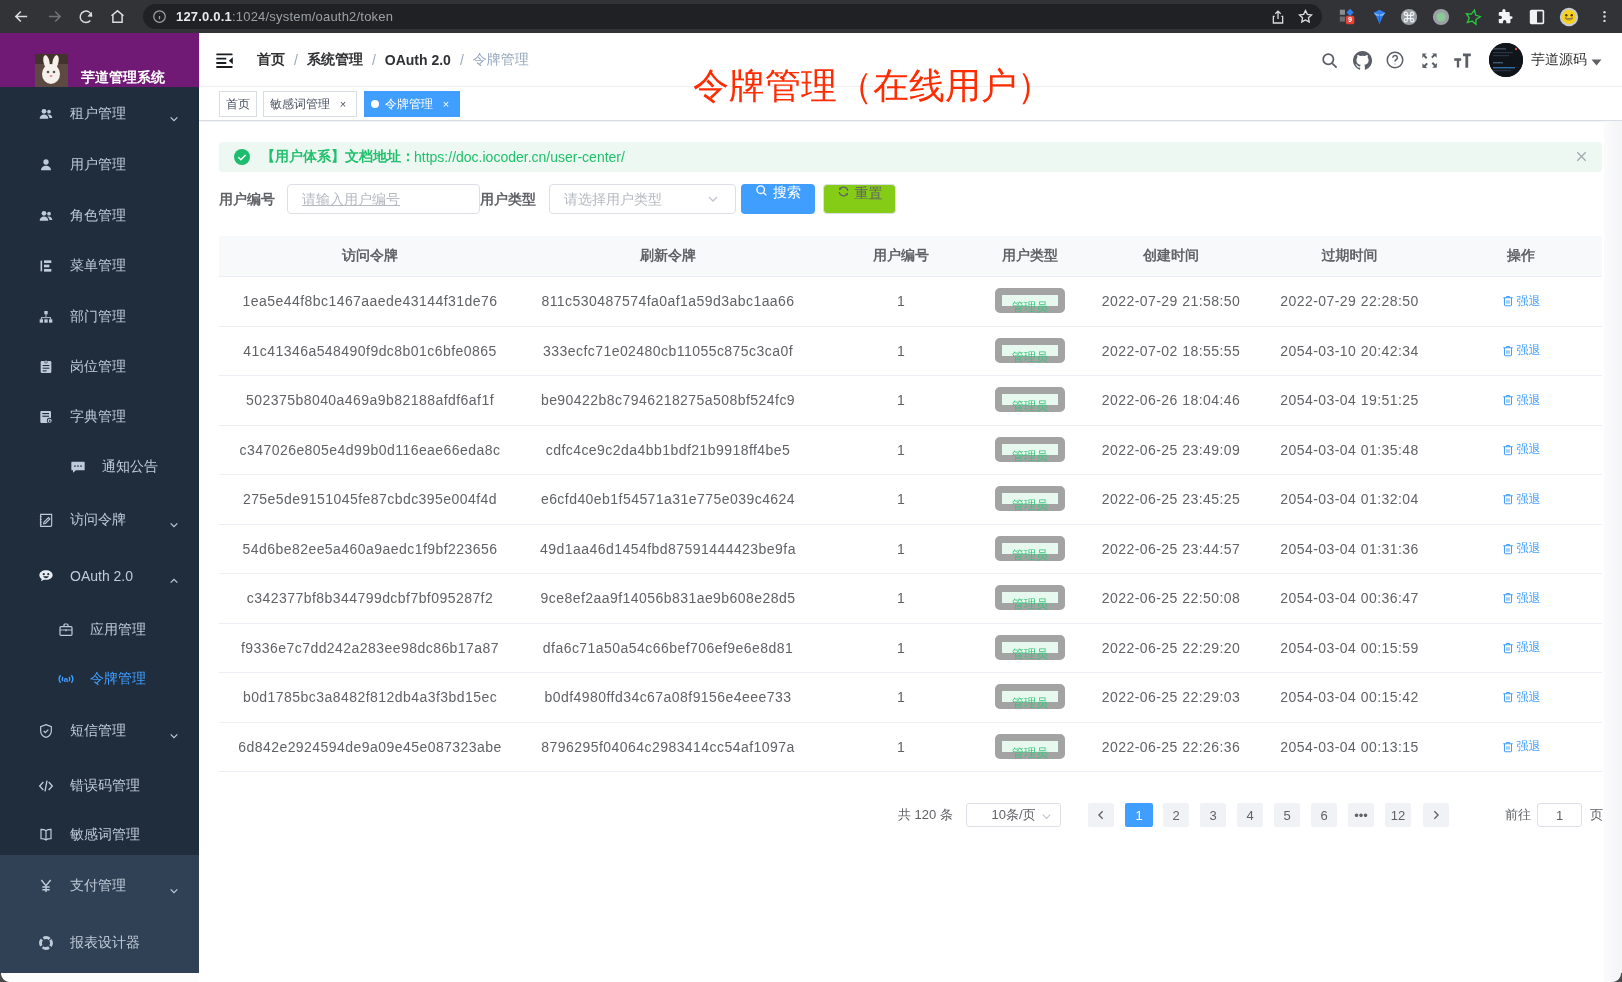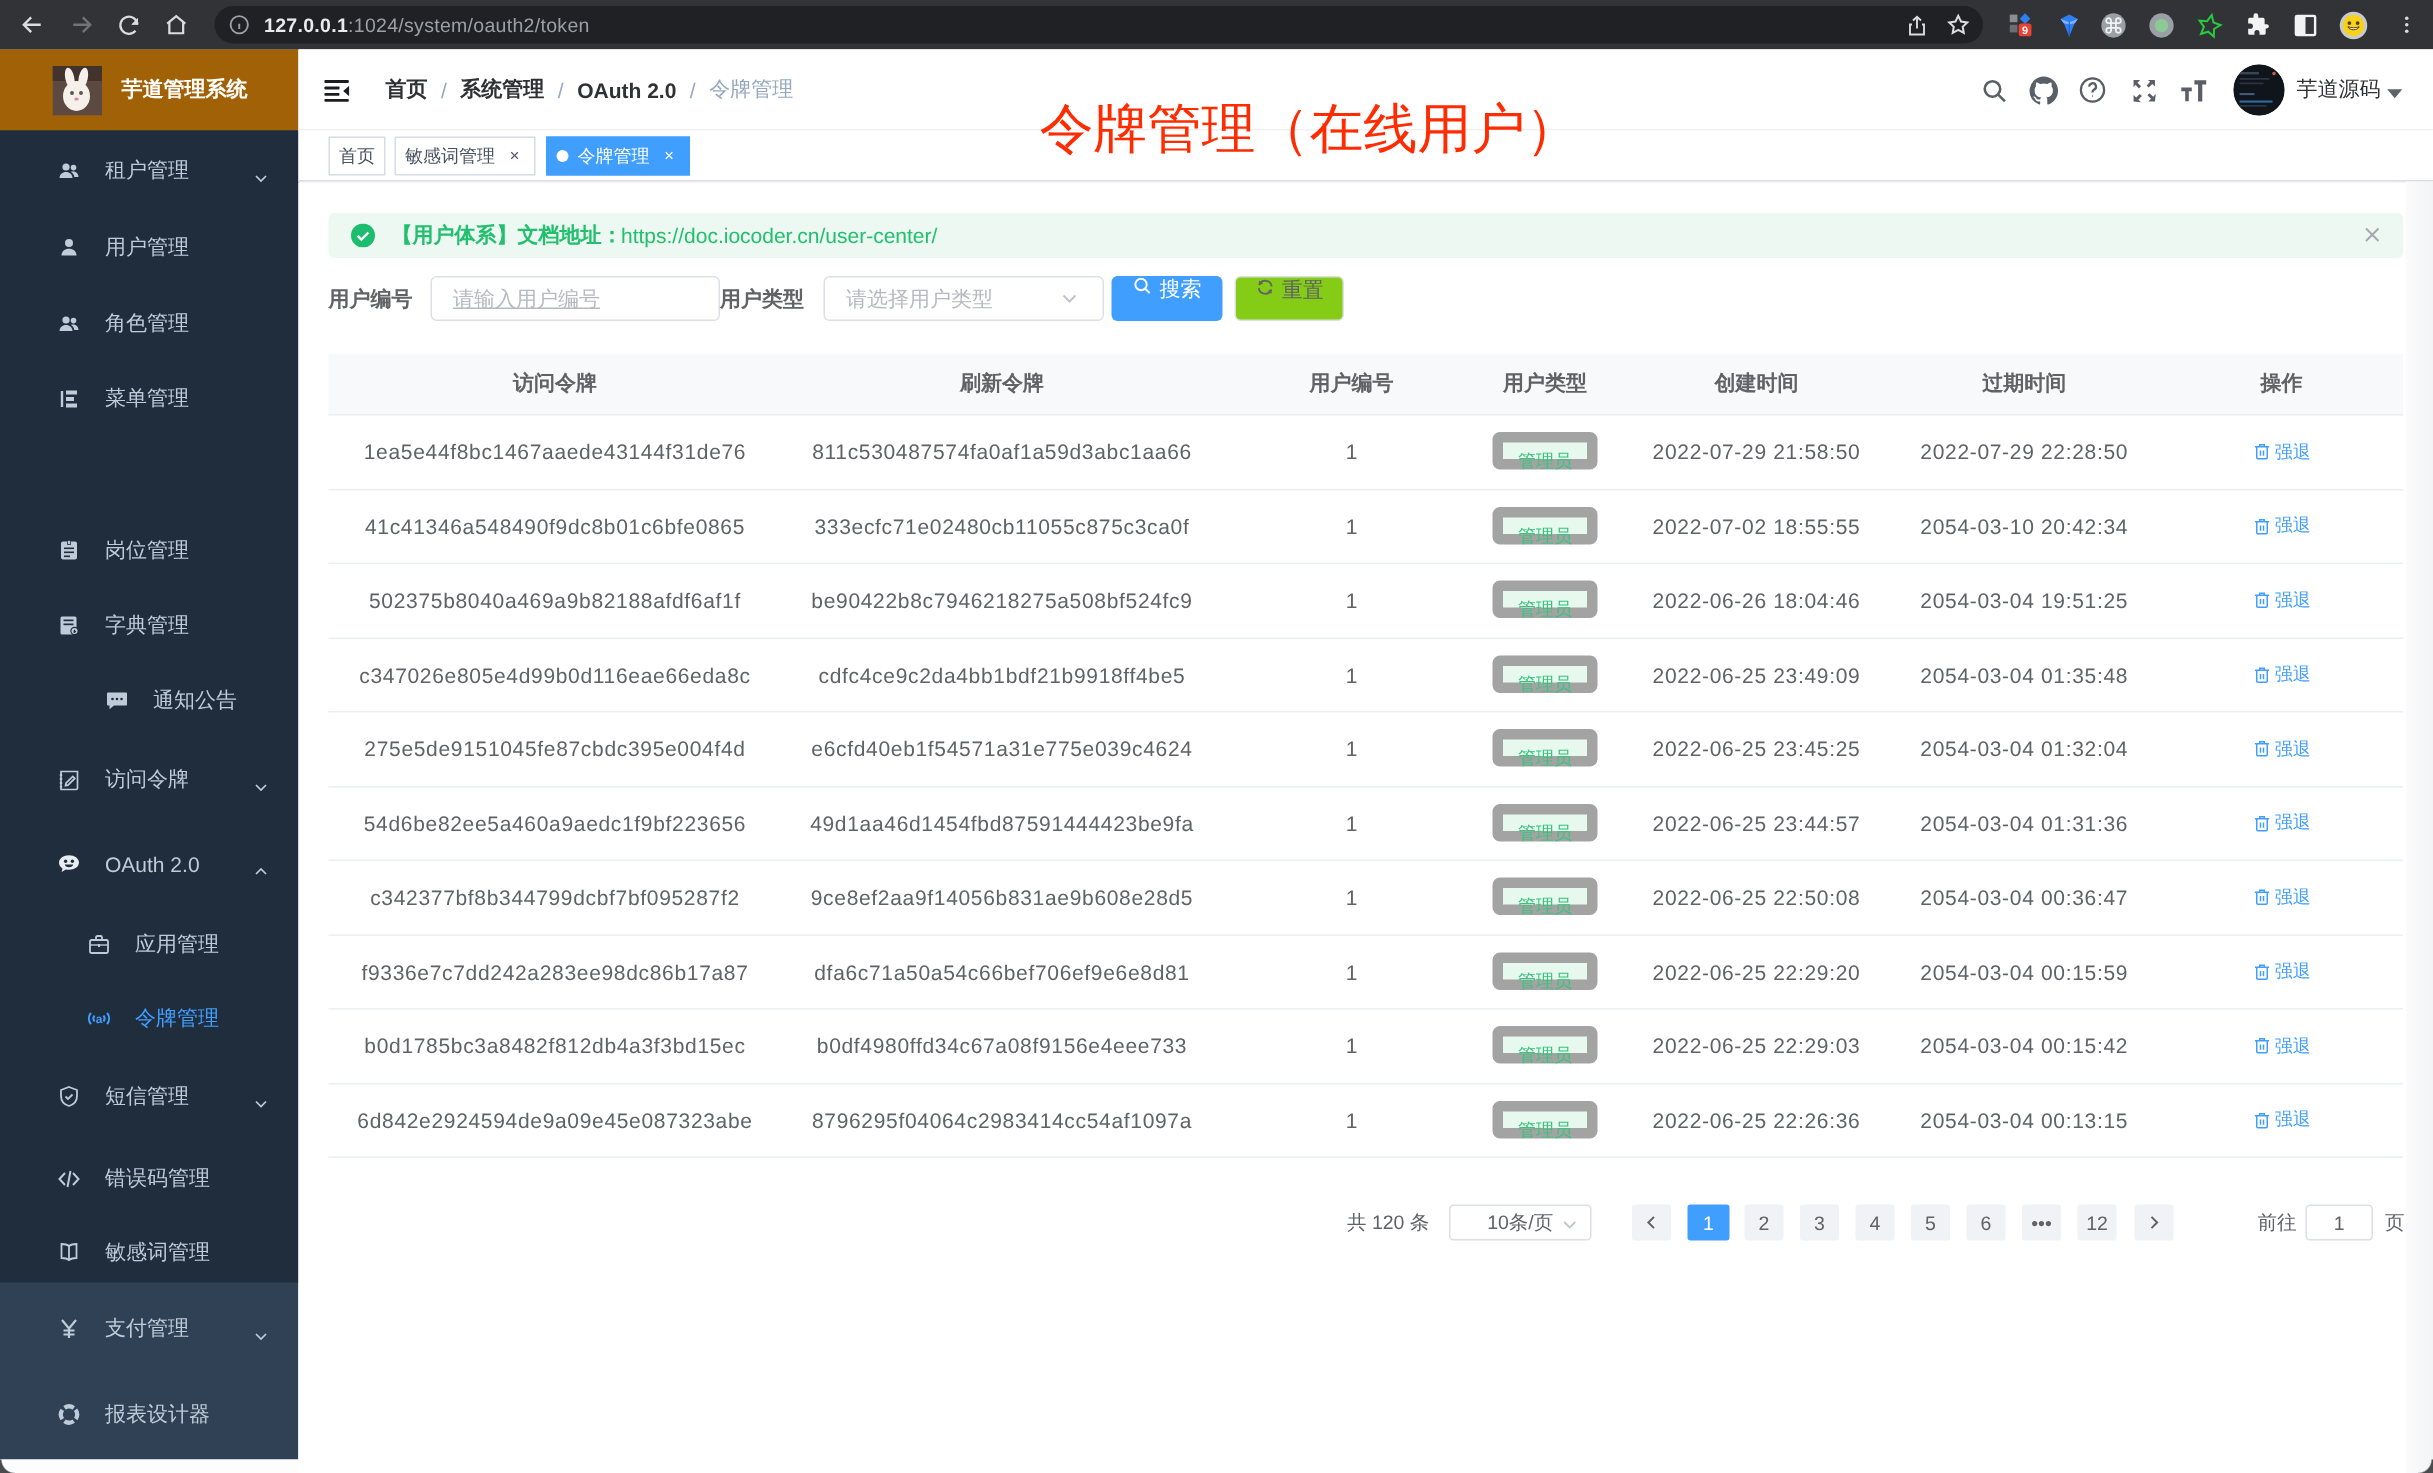--- a/index.html
+++ b/index.html
@@ -9,22 +9,22 @@
 
 #chrome { position:absolute; left:0; top:0; width:1622px; height:33px; background:#323337; }
 #chrome .navic { position:absolute; top:0; height:33px; display:flex; align-items:center; justify-content:center; }
 #pill { position:absolute; left:143px; top:4px; width:1179px; height:25px; border-radius:13px; background:#202124;
   display:flex; align-items:center; }
 #pill .url { font-size:13px; color:#9aa0a6; letter-spacing:.2px; }
 #pill .url b { color:#e8eaed; font-weight:600; }
 
 
 #sidebar { position:absolute; left:0; top:33px; width:199px; height:940px; background:#304156; }
-#logo { position:absolute; left:0; top:0; width:199px; height:54px; background:#a16207;
-  display:flex; align-items:center; }
+#logo { position:absolute; left:0; top:0; width:199px; height:54px; background:#701a75;
+  display:flex; align-items:flex-end; }
 #logo .ttl { color:#fff; font-size:14px; font-weight:700; }
 #menu { position:absolute; left:0; top:54px; width:199px; height:768px; background:#1f2d3d; }
 .mi { position:absolute; left:0; width:199px; height:50px; color:#bfcbd9; font-size:14px; }
 .mi .txt { position:absolute; left:70px; top:50%; transform:translateY(-50%); }
 .mi .ic { position:absolute; left:38px; top:50%; transform:translateY(-50%); width:16px; height:16px; }
 .mi.sub .ic { left:58px; }
 .mi.sub .txt { left:90px; }
 .mi.active { color:#409eff; }
 .mi .arrow { position:absolute; right:20px; top:50%; width:10px; height:10px; }
 
@@ -238,20 +238,32 @@
         <span class="txt">角色管理</span>
       </div>
     <div class="mi" style="top:154px;">
         <svg class="ic" viewBox="0 0 24 24" fill="none" stroke="#bfcbd9" stroke-width="2">
           <path d="M5 4v16" stroke-width="2.4"></path>
           <rect x="9" y="3.5" width="11" height="4" fill="#bfcbd9" stroke="none"></rect>
           <rect x="9" y="10" width="8" height="4" fill="#bfcbd9" stroke="none"></rect>
           <rect x="9" y="16.5" width="11" height="4" fill="#bfcbd9" stroke="none"></rect>
         </svg>
         <span class="txt">菜单管理</span>
+      </div>
+    <div class="mi" style="top:205px;">
+        <svg class="ic" viewBox="0 0 24 24" fill="#bfcbd9">
+          <rect x="9.5" y="3" width="5" height="5"></rect>
+          <rect x="2.5" y="15.5" width="5" height="5"></rect>
+          <rect x="9.5" y="15.5" width="5" height="5"></rect>
+          <rect x="16.5" y="15.5" width="5" height="5"></rect>
+          <path d="M11.3 8h1.4v4h-1.4z"></path>
+          <path d="M4.3 13h1.4v3h-1.4zM18.3 13h1.4v3h-1.4z"></path>
+          <path d="M4.5 12.3h15v1.4h-15z"></path>
+        </svg>
+        <span class="txt">部门管理</span>
       </div>
     <div class="mi" style="top:255px;">
         <svg class="ic" viewBox="0 0 24 24" fill="#bfcbd9">
           <rect x="4" y="3" width="16" height="18" rx="2"></rect>
           <rect x="10" y="1.5" width="4" height="5" rx="1" fill="#1f2d3d"></rect>
           <rect x="10.8" y="2.3" width="2.4" height="3.4" rx="0.8" fill="#bfcbd9"></rect>
           <rect x="7" y="9" width="10" height="1.6" fill="#1f2d3d"></rect>
           <rect x="7" y="13" width="10" height="1.6" fill="#1f2d3d"></rect>
           <rect x="7" y="17" width="6" height="1.6" fill="#1f2d3d"></rect>
         </svg>

